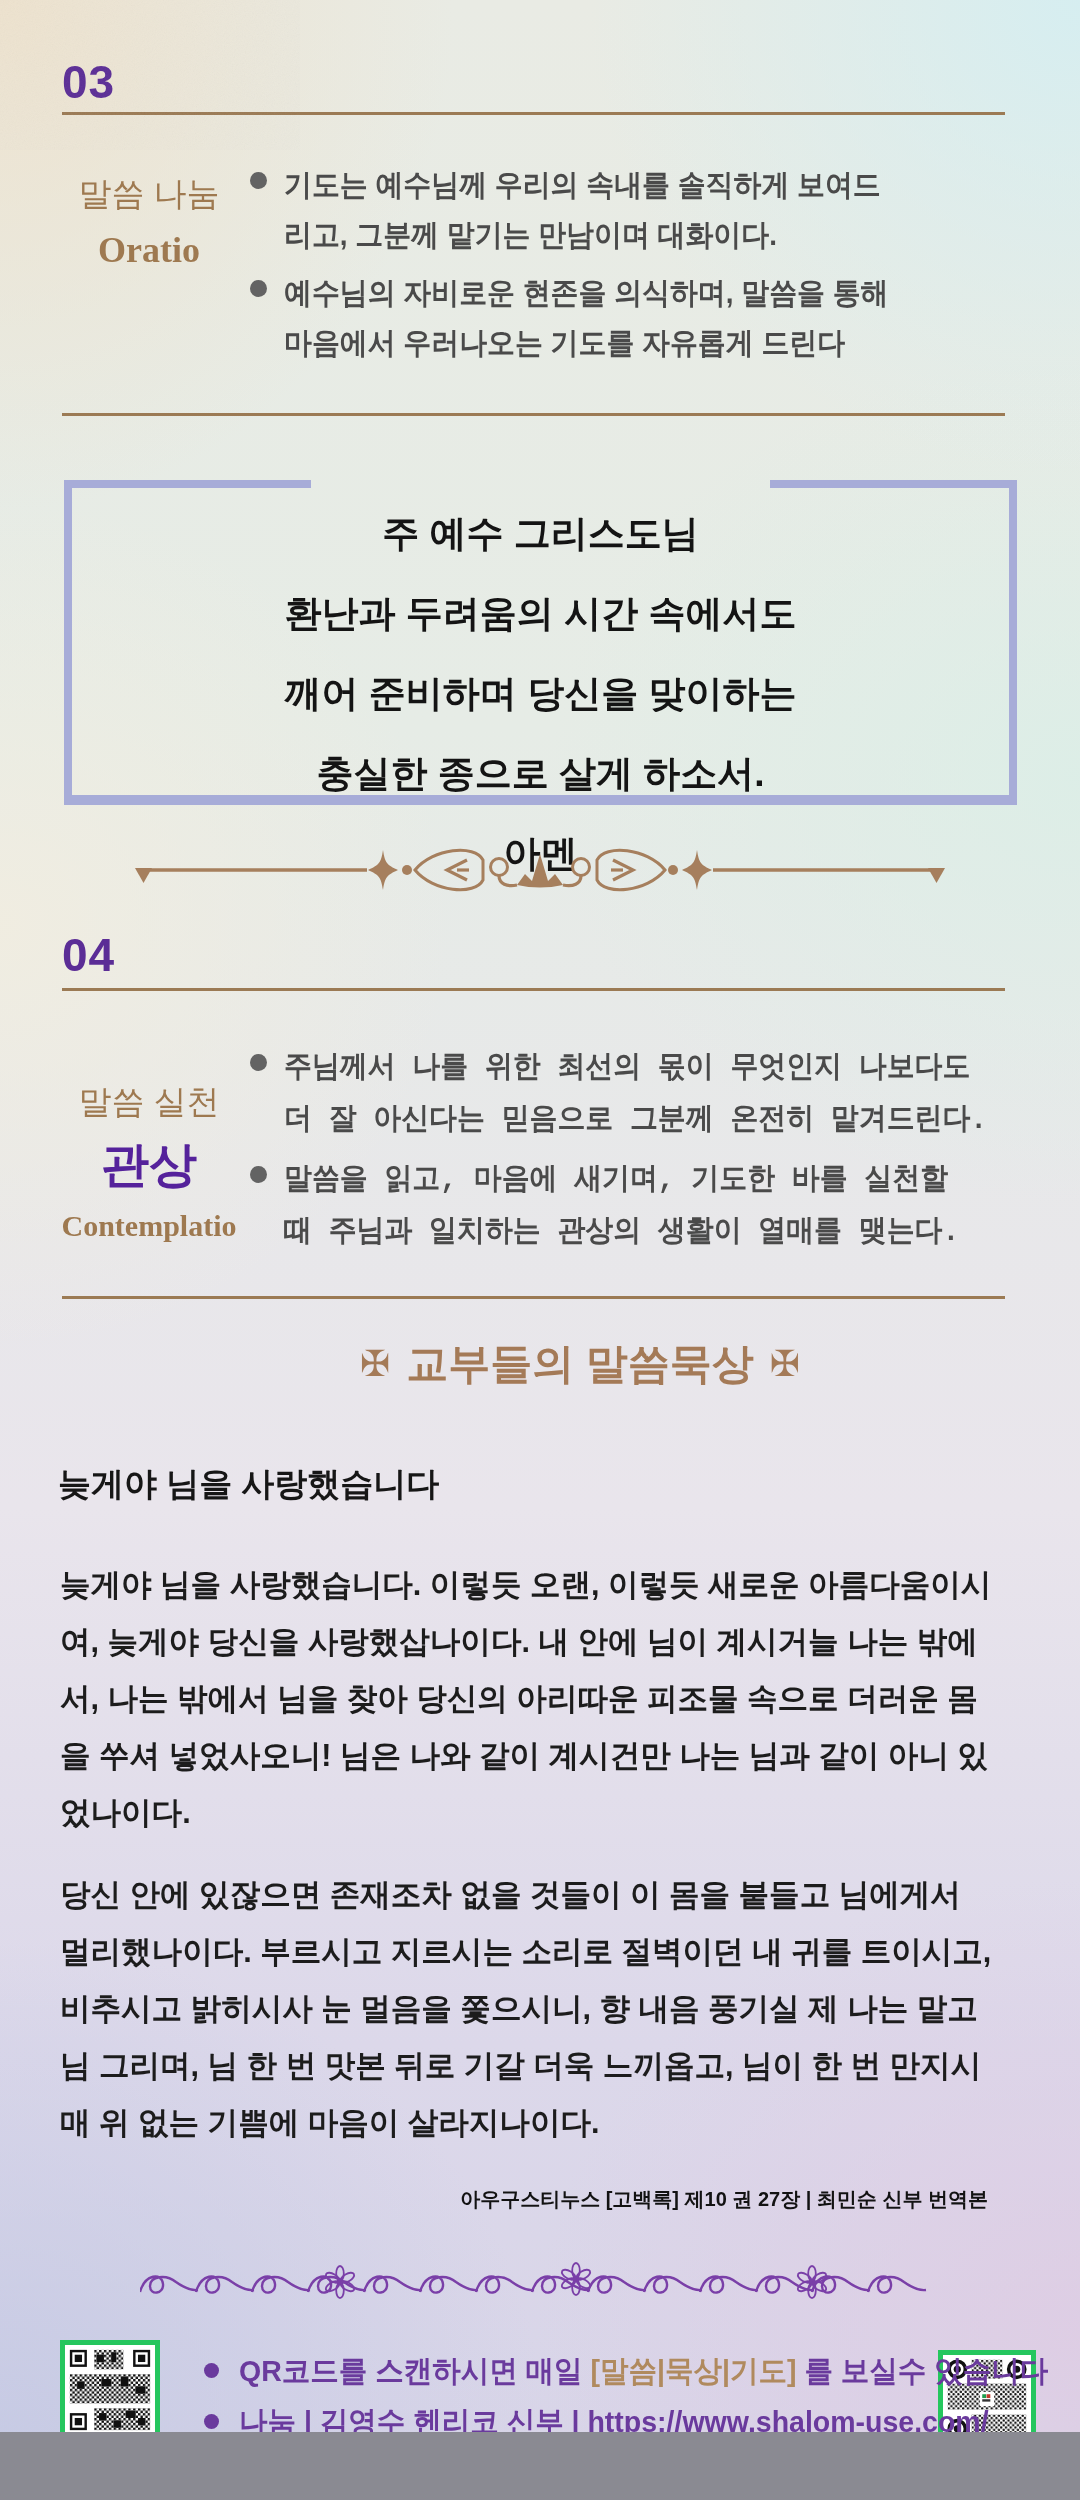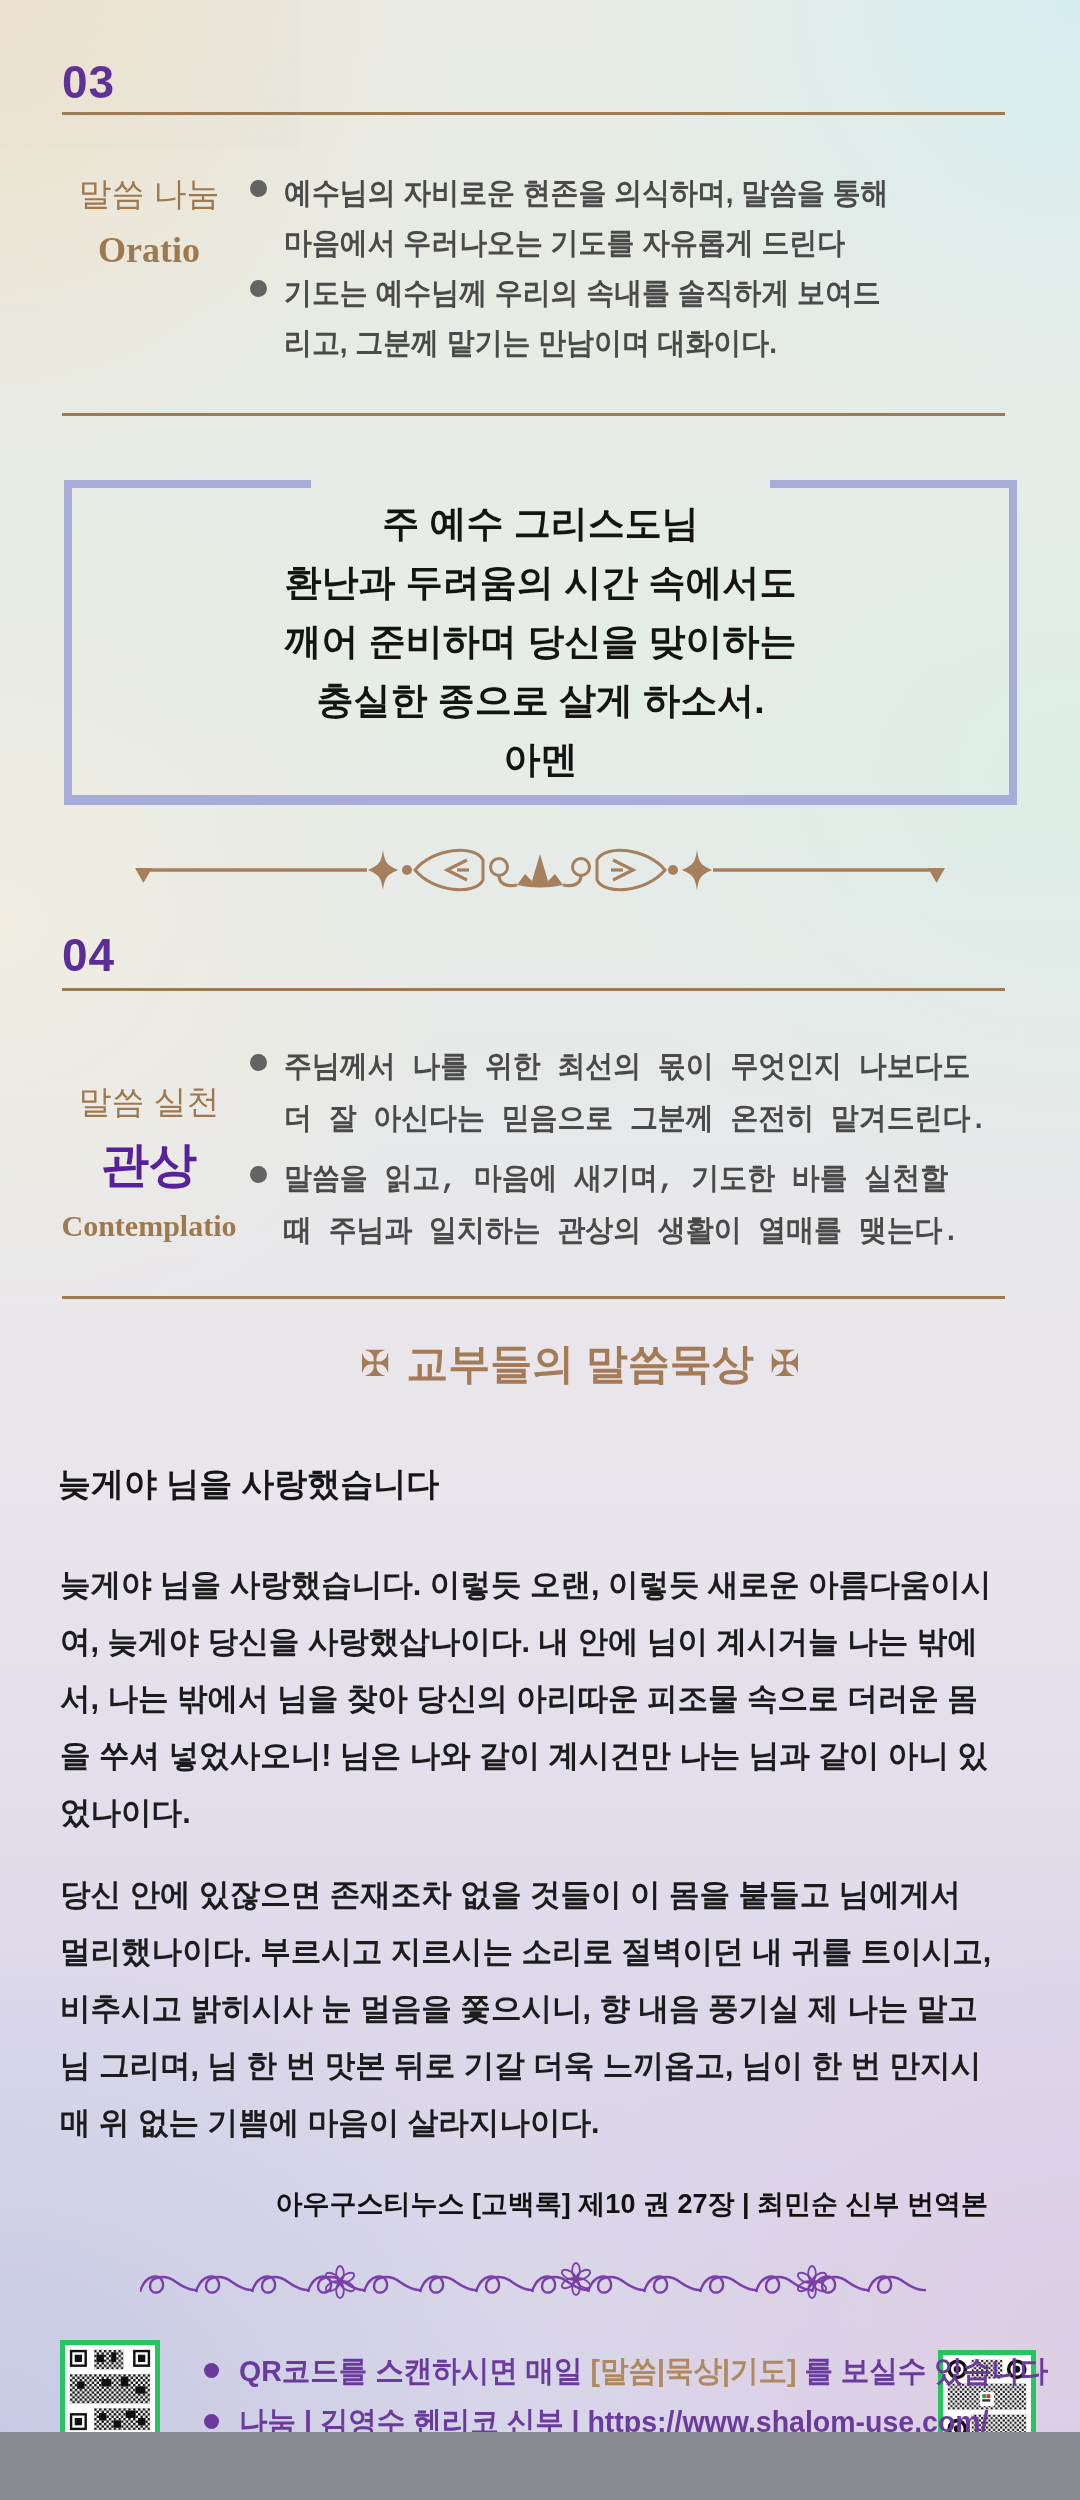--- a/index.html
+++ b/index.html
@@ -28,31 +28,31 @@
 
   .brow{display:flex;align-items:flex-start;}
   .bdot{width:17px;height:17px;border-radius:50%;background:#636363;flex:0 0 17px;margin:12px 17px 0 0;}
   .btxt{font-size:30px;font-weight:700;color:#4a4a4a;line-height:50px;white-space:pre;
         transform:scaleX(.93);transform-origin:0 0;}
   .btxt4{line-height:52px;}
 
   .prayer-box{position:absolute;left:64px;top:480px;width:953px;height:325px;box-sizing:border-box;
       border-left:8px solid #a7acd8;border-right:8px solid #a7acd8;border-bottom:10px solid #a7acd8;}
   .tbseg{position:absolute;top:0;height:8px;width:25.5%;background:#a7acd8;}
-  .prayer-text{margin-top:14px;font-size:37px;font-weight:800;color:#141414;line-height:59px;
+  .prayer-text{margin-top:14px;font-size:37px;font-weight:800;color:#141414;line-height:80px;
       text-align:center;white-space:pre-line;}
 
   .heading{position:absolute;left:0;top:1336px;width:100%;text-align:center;transform:translateX(40px);
       color:#a47a57;font-size:42px;font-weight:800;white-space:nowrap;}
   .heading .cross{font-size:36px;font-weight:400;margin:0 16px;position:relative;top:-2px;}
 
   .subtitle{font-size:33px;font-weight:800;color:#161616;white-space:nowrap;text-align:right;}
   .para{font-size:31px;font-weight:600;color:#1c1c1c;line-height:57px;white-space:pre;
         transform:scaleX(.985);transform-origin:0 0;}
-  .attrib{position:absolute;right:92px;top:2186px;font-size:27px;font-weight:600;color:#121212;white-space:nowrap;text-align:center;}
+  .attrib{position:absolute;right:92px;top:2186px;font-size:20px;font-weight:600;color:#121212;white-space:nowrap;text-align:center;}
 
   .frow{position:absolute;left:204px;display:flex;align-items:flex-start;white-space:nowrap;
         font-size:30px;font-weight:800;color:#6a3a9d;}
   .fdot{width:15px;height:15px;border-radius:50%;background:#6a3a9d;flex:0 0 15px;margin:11px 20px 0 0;}
   .fhl{color:#b08a5e;}
   .ftxt{line-height:38px;transform:scaleX(.95);transform-origin:0 0;}
 
   .qr{position:absolute;background:#fff;border:5px solid #25c65e;box-sizing:border-box;}
 </style>
 </head>
@@ -62,29 +62,29 @@
 
   <div class="abs num" style="left:62px;top:55px;">03</div>
   <div class="rule" style="top:112px;"></div>
 
   <div class="lblcol" style="top:172px;">
     <div class="lbl-top">말씀 나눔</div>
     <div class="lbl-latin" style="margin-top:12px;">Oratio</div>
   </div>
 
   <div class="abs" style="left:250px;top:160px;width:790px;">
+    <div class="brow">
+      <span class="bdot"></span>
+      <span class="btxt">기도는 예수님께 우리의 속내를 솔직하게 보여드
+리고, 그분께 맡기는 만남이며 대화이다.</span>
+    </div>
     <div class="brow" style="margin-top:8px;">
       <span class="bdot"></span>
       <span class="btxt">예수님의 자비로운 현존을 의식하며, 말씀을 통해
 마음에서 우러나오는 기도를 자유롭게 드린다</span>
-    </div>
-    <div class="brow">
-      <span class="bdot"></span>
-      <span class="btxt">기도는 예수님께 우리의 속내를 솔직하게 보여드
-리고, 그분께 맡기는 만남이며 대화이다.</span>
     </div>
   </div>
 
   <div class="rule" style="top:413px;"></div>
 
   <div class="prayer-box">
     <span class="tbseg" style="left:0;"></span>
     <span class="tbseg" style="right:0;"></span>
     <div class="prayer-text">주 예수 그리스도님
 환난과 두려움의 시간 속에서도

